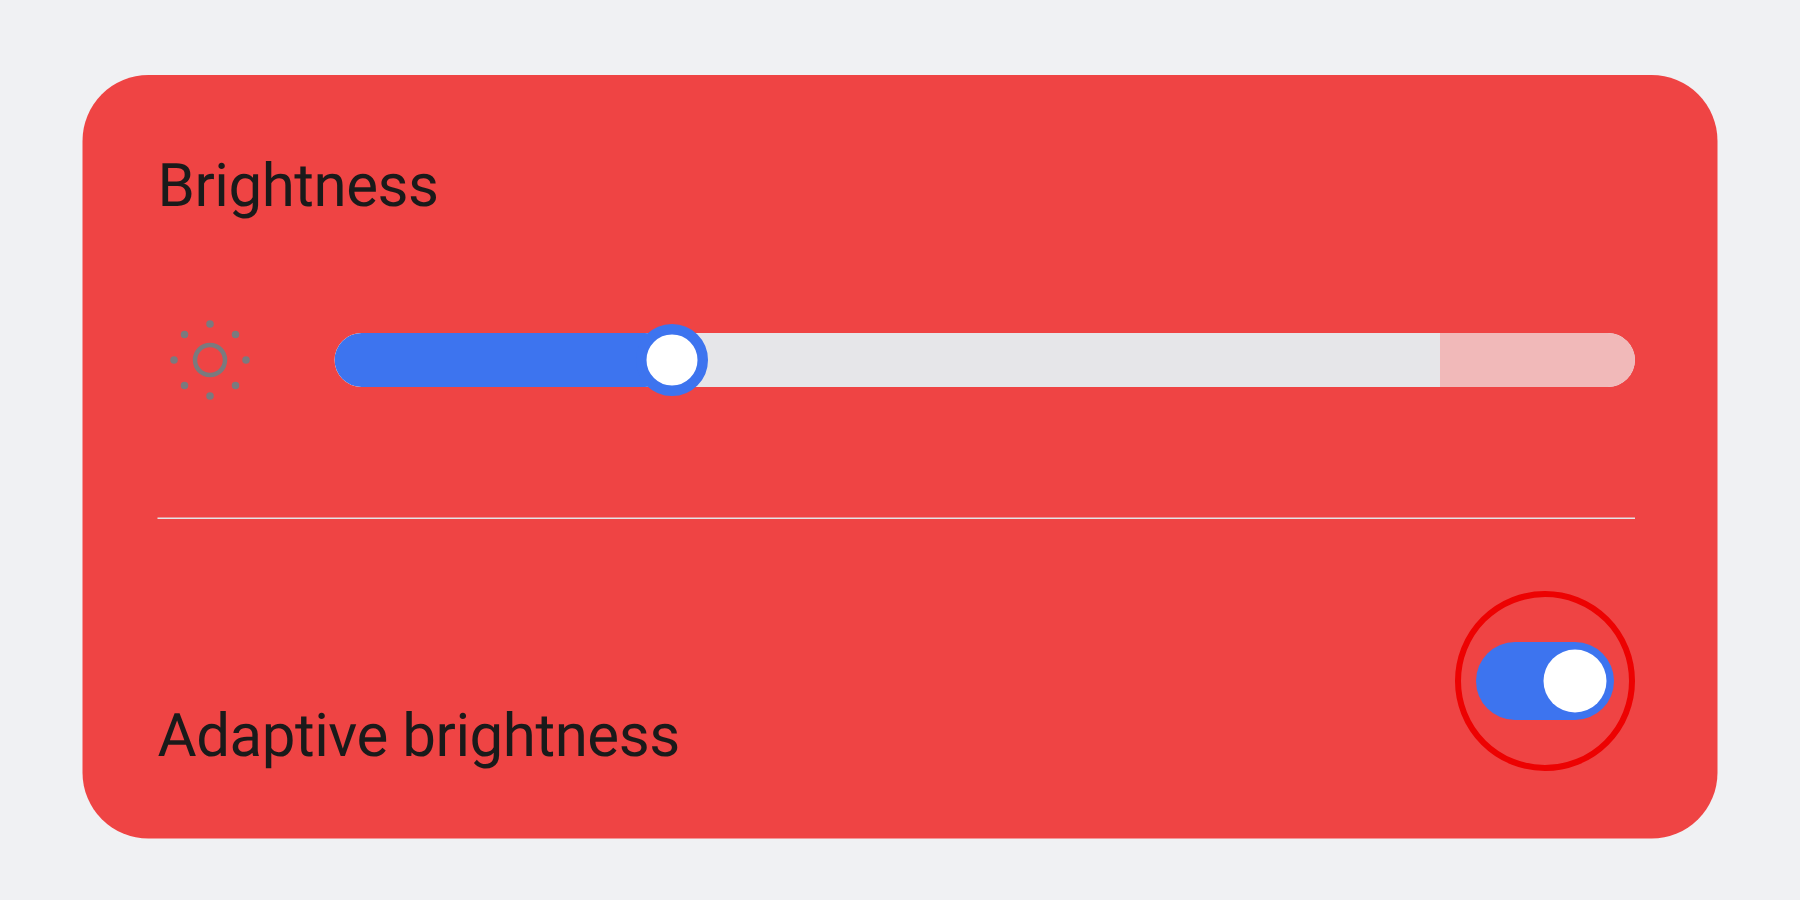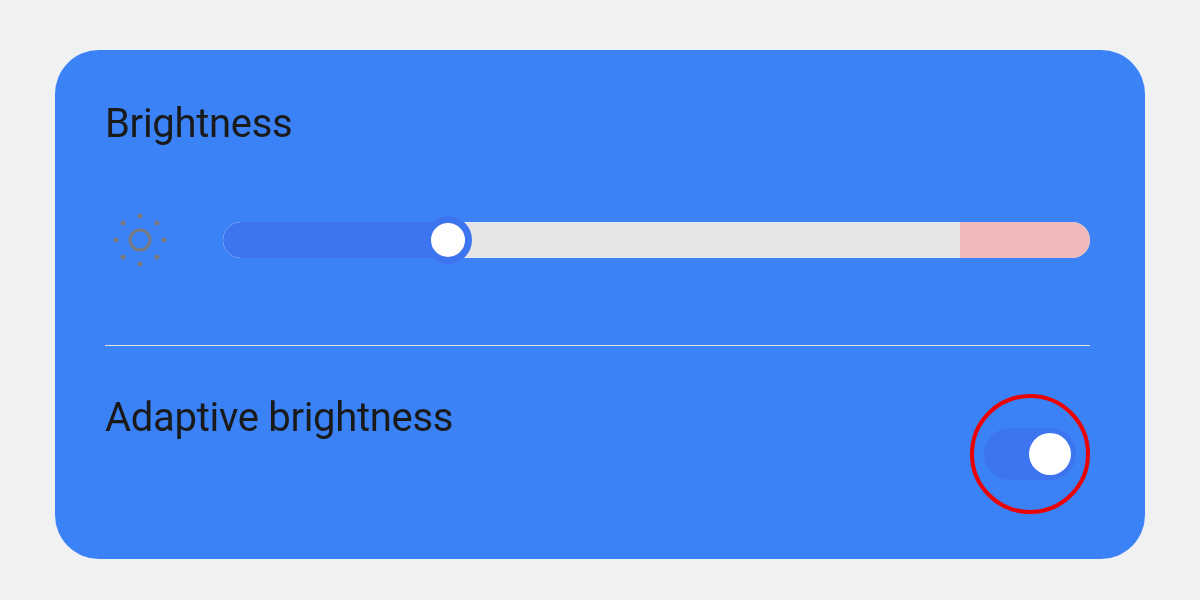--- a/index.html
+++ b/index.html
@@ -12,21 +12,21 @@
       height: 600px;
       background: #f0f1f3;
       font-family: -apple-system, BlinkMacSystemFont, "Segoe UI", Roboto, sans-serif;
       display: flex;
       align-items: flex-start;
       justify-content: center;
       padding-top: 50px;
     }
     .card {
       width: 1090px;
-      background: #3b82f6;
+      background: #ef4444;
       border-radius: 44px;
       padding: 50px 55px 45px 50px;
     }
     .section-title {
       font-size: 40px;
       font-weight: 450;
       color: #1a1a1a;
       margin-bottom: 58px;
       letter-spacing: -0.3px;
     }
@@ -87,21 +87,21 @@
       z-index: 2;
     }
     .divider {
       height: 1px;
       background: #e3e3e6;
       width: 100%;
       margin-bottom: 48px;
     }
     .toggle-row {
       display: flex;
-      align-items: flex-start;
+      align-items: flex-end;
       justify-content: space-between;
     }
     .toggle-label {
       font-size: 40px;
       font-weight: 450;
       color: #1a1a1a;
       letter-spacing: -0.3px;
     }
     .toggle-wrap {
       position: relative;

